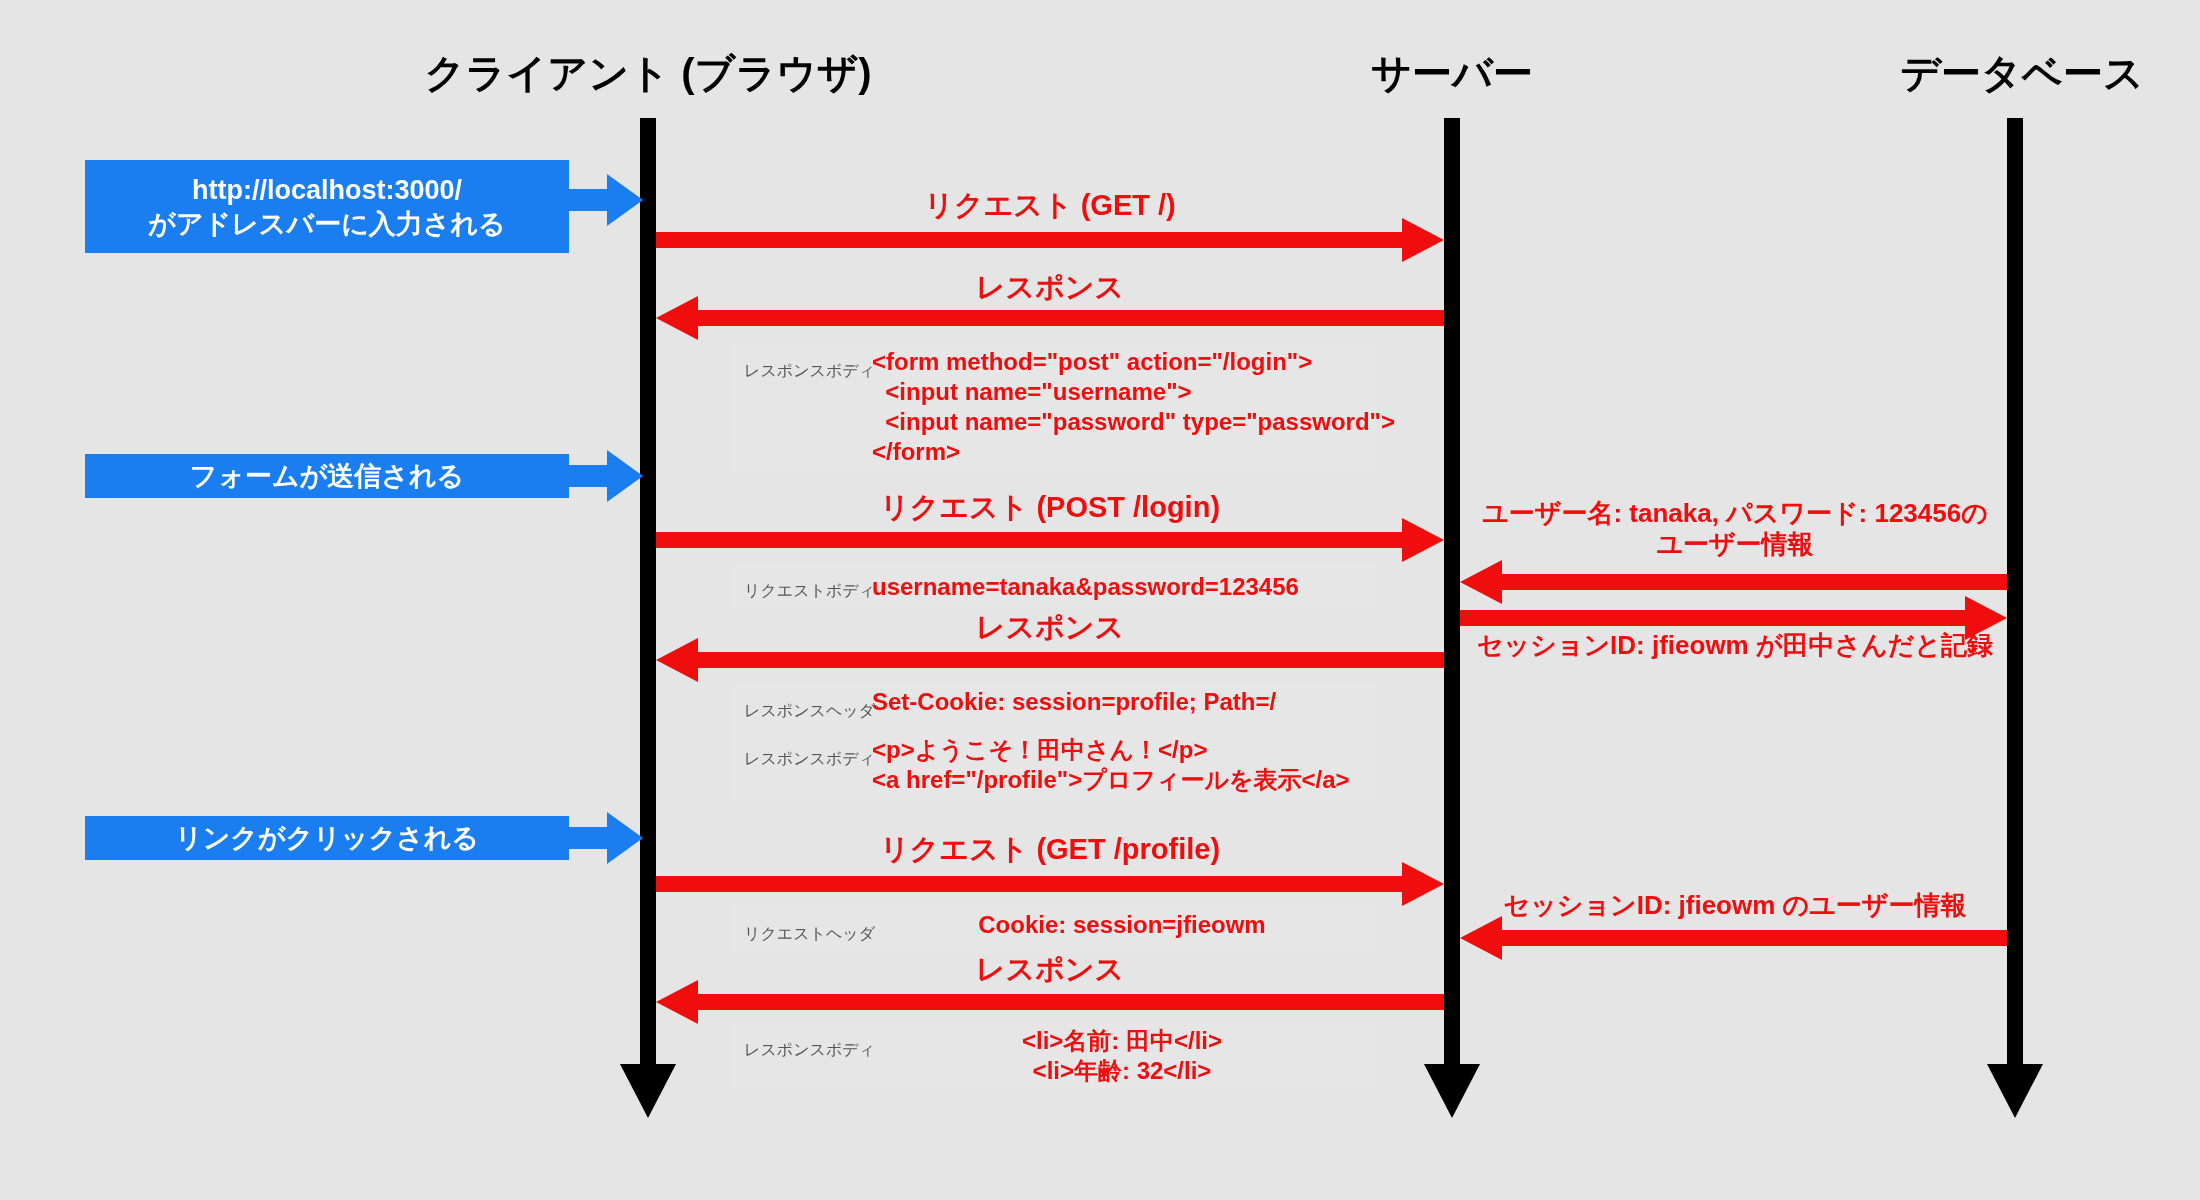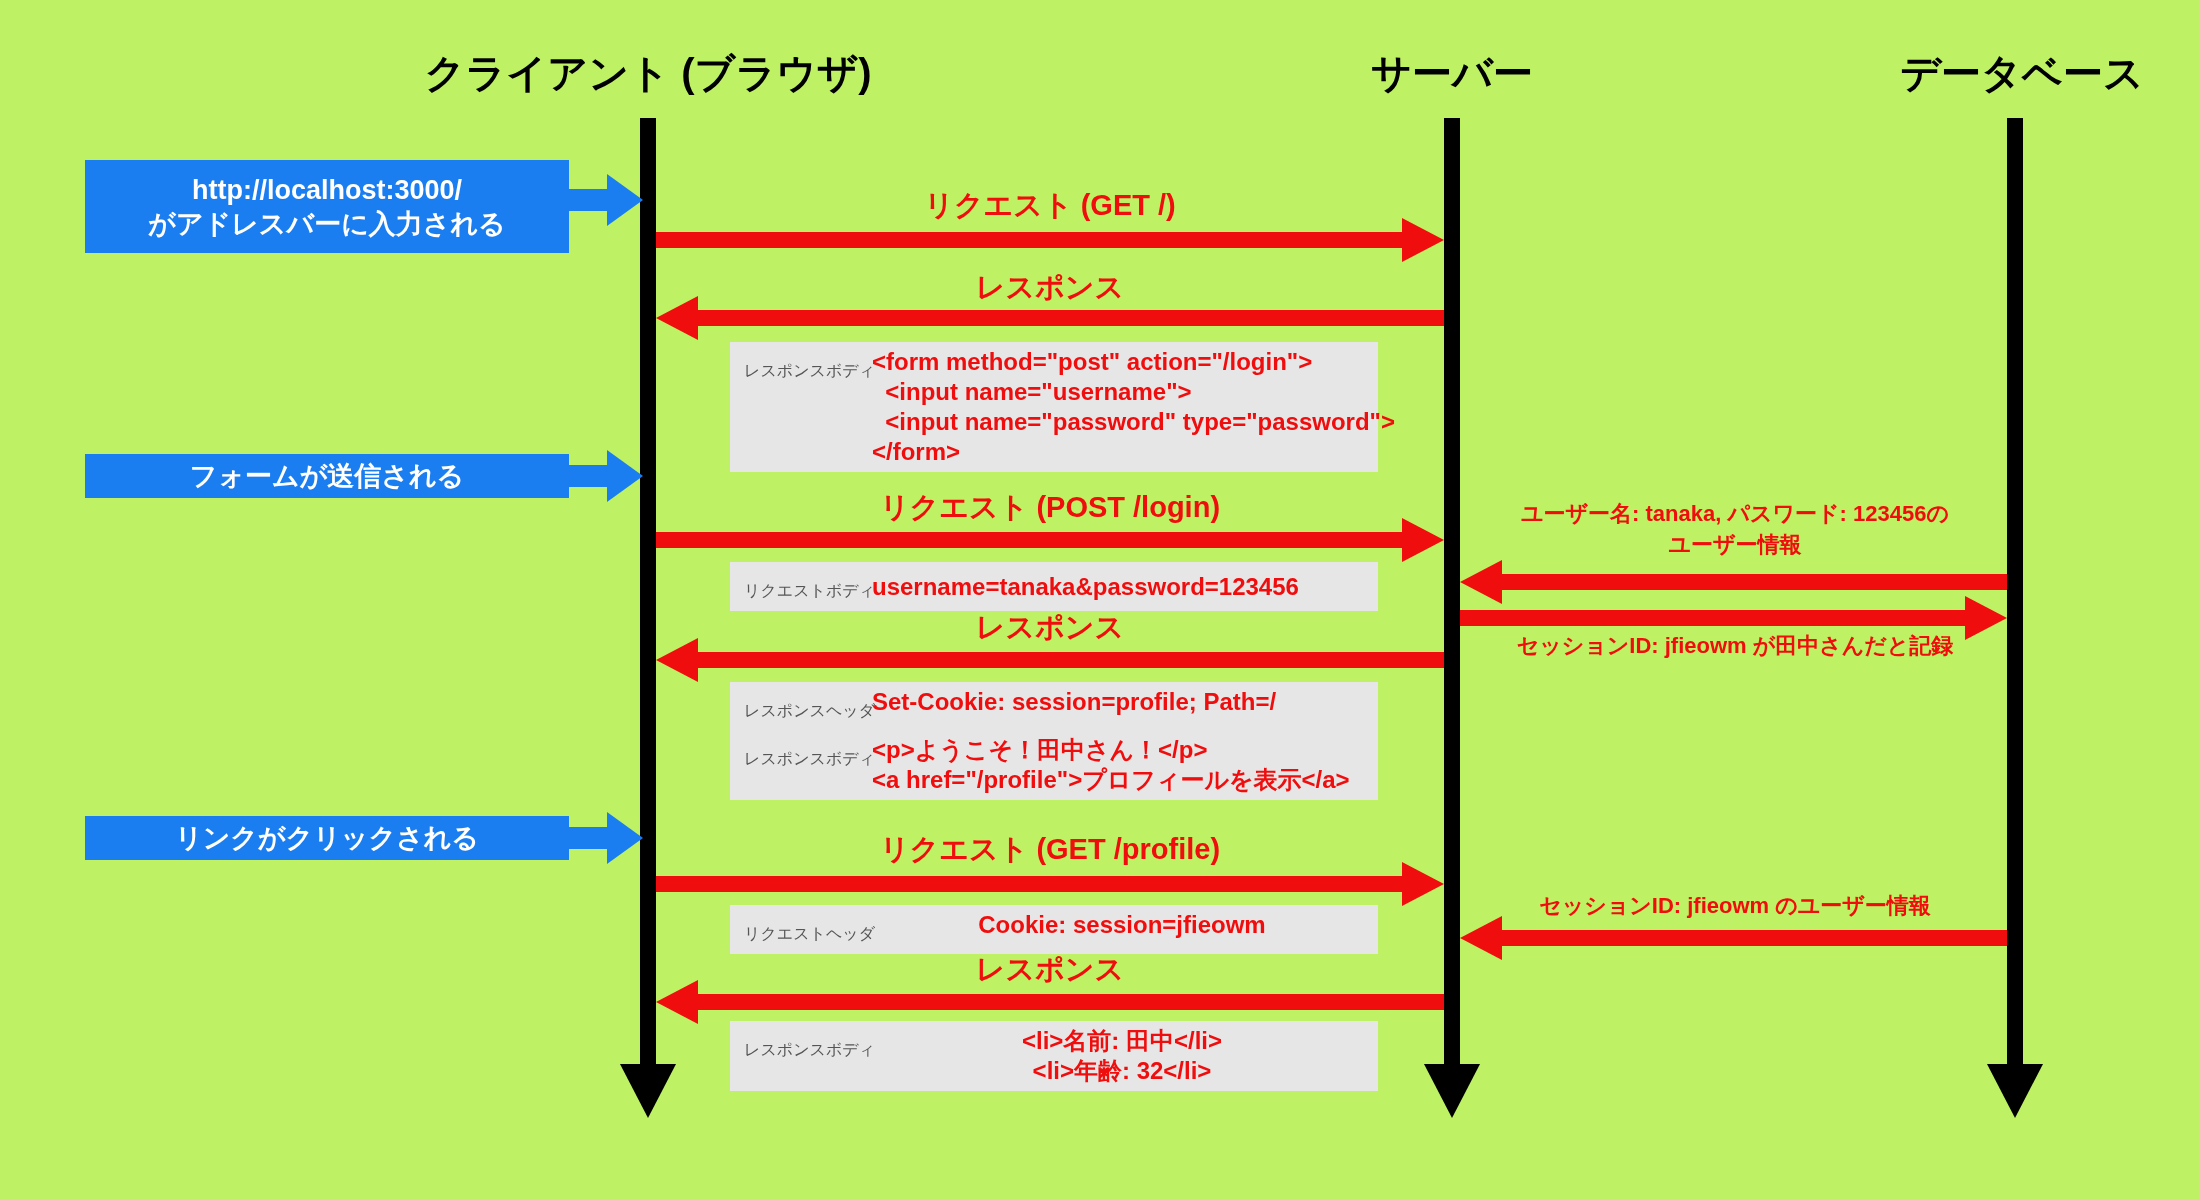--- a/index.html
+++ b/index.html
@@ -4,21 +4,21 @@
 <style>
   :root{
     --red:#f00d0d;
     --blue:#1b7ef0;
     --graybox:#e6e6e6;
     --graylabel:#555555;
     --black:#000000;
   }
   html,body{margin:0;padding:0;background:#ffffff;}
   .canvas{
-    position:relative;width:2200px;height:1200px;background:#bef264;overflow:hidden;
+    position:relative;width:2200px;height:1200px;background:#e5e5e5;overflow:hidden;
     font-family:"Liberation Sans","DejaVu Sans",sans-serif;
   }
   .actor-label{
     position:absolute;top:46px;transform:translateX(-50%);
     font-size:40px;font-weight:bold;color:#000;white-space:nowrap;
   }
   .lifeline{position:absolute;top:118px;width:16px;height:948px;background:var(--black);}
   .lifeline-head{
     position:absolute;top:1064px;width:0;height:0;
     border-left:28px solid transparent;border-right:28px solid transparent;
@@ -46,21 +46,21 @@
     border-top:22px solid transparent;border-bottom:22px solid transparent;
     border-left:42px solid var(--red);
   }
   .head-left{
     position:absolute;width:0;height:0;
     border-top:22px solid transparent;border-bottom:22px solid transparent;
     border-right:42px solid var(--red);
   }
   .db-label{
     position:absolute;left:1448px;width:574px;text-align:center;
-    color:var(--red);font-weight:bold;font-size:22px;line-height:31px;white-space:nowrap;
+    color:var(--red);font-weight:bold;font-size:26px;line-height:31px;white-space:nowrap;
   }
   .gray-box{
     position:absolute;left:730px;width:648px;background:var(--graybox);
     display:flex;align-items:flex-start;
   }
   .gray-box .payload-label{
     width:128px;padding:14px 0 5px 14px;font-size:16px;line-height:30px;
     color:var(--graylabel);white-space:nowrap;flex:none;
   }
   .gray-box .payload-code{

